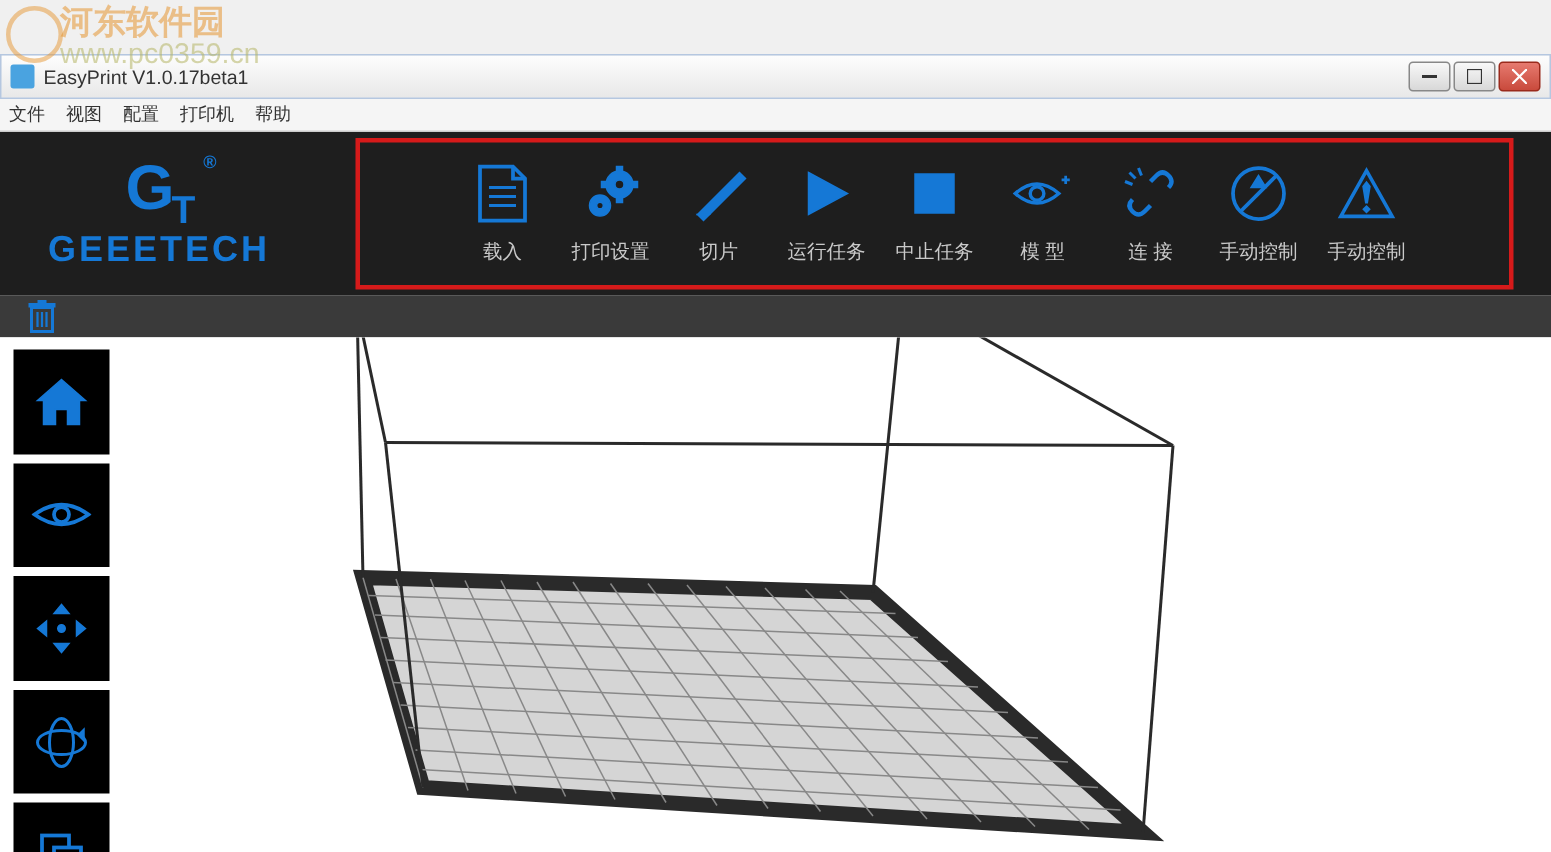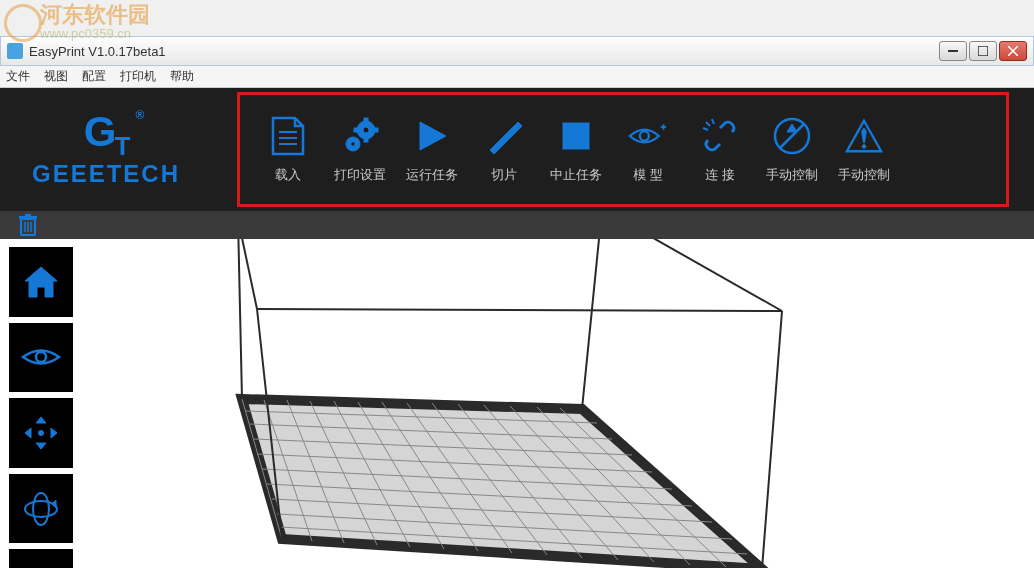--- a/index.html
+++ b/index.html
@@ -47,21 +47,21 @@
       align-items: center;
       padding: 0 6px;
       font-size: 12px;
       color: #333;
       gap: 14px;
       text-align: right;
     }
     .menubar span { cursor: pointer; }
     .toolbar-wrap {
       position: relative;
-      height: 123px;
+      height: 109px;
       background: #1e1e1e;
       display: flex;
     }
     .logo-zone {
       width: 212px;
       display: flex;
       flex-direction: column;
       align-items: center;
       justify-content: center;
       color: #1578d6;
@@ -80,21 +80,21 @@
       top: -2px; right: -14px;
     }
     .logo-text {
       font-size: 24px;
       letter-spacing: 2px;
     }
     .toolbar {
       flex: 1;
       display: flex;
       align-items: center;
-      justify-content: flex-start;
+      justify-content: center;
       padding: 0 12px;
       border: 3px solid #d61a1a;
       margin: 4px 25px;
     }
     .tb-item {
       display: flex;
       flex-direction: column;
       align-items: center;
       gap: 10px;
       color: #c9c9c9;
@@ -157,21 +157,21 @@
       position: absolute;
       top: 0; left: 40px;
       font-size: 22px;
       color: rgba(230,150,50,0.55);
       font-weight: bold;
       font-family: "SimHei", sans-serif;
     }
     .wm-text2 {
       position: absolute;
       top: 26px; left: 40px;
-      font-size: 13px;
+      font-size: 19px;
       color: rgba(180,180,100,0.55);
       font-family: Arial;
     }
     .wm-circle {
       position: absolute;
       top: 4px; left: 4px;
       width: 38px; height: 38px;
       border: 3px solid rgba(230,150,50,0.5);
       border-radius: 50%;
     }
@@ -248,34 +248,34 @@
               <rect x="24" y="22" width="4" height="4"></rect>
               <rect x="14" y="12" width="4" height="4"></rect>
               <rect x="34" y="12" width="4" height="4"></rect>
             </g>
           </svg>
       </div>
       <span>打印设置</span>
     </div>
     <div class="tb-item">
       <div class="tb-icon">
-        <svg width="36" height="36" viewBox="0 0 36 36">
-            <path d="M6 4 L32 18 L6 32 Z" fill="#1578d6"></path>
-          </svg>
-      </div>
-      <span>运行任务</span>
-    </div>
-    <div class="tb-item">
-      <div class="tb-icon">
         <svg width="40" height="40" viewBox="0 0 40 40">
             <path d="M6 34 L34 6 L38 10 L14 34 Z" fill="#1578d6"></path>
             <path d="M6 34 L14 34 L10 38 Z" fill="#1578d6"></path>
           </svg>
       </div>
       <span>切片</span>
+    </div>
+    <div class="tb-item">
+      <div class="tb-icon">
+        <svg width="36" height="36" viewBox="0 0 36 36">
+            <path d="M6 4 L32 18 L6 32 Z" fill="#1578d6"></path>
+          </svg>
+      </div>
+      <span>运行任务</span>
     </div>
     <div class="tb-item">
       <div class="tb-icon">
         <svg width="30" height="30" viewBox="0 0 30 30">
             <rect x="2" y="2" width="26" height="26" fill="#1578d6"></rect>
           </svg>
       </div>
       <span>中止任务</span>
     </div>
     <div class="tb-item">

